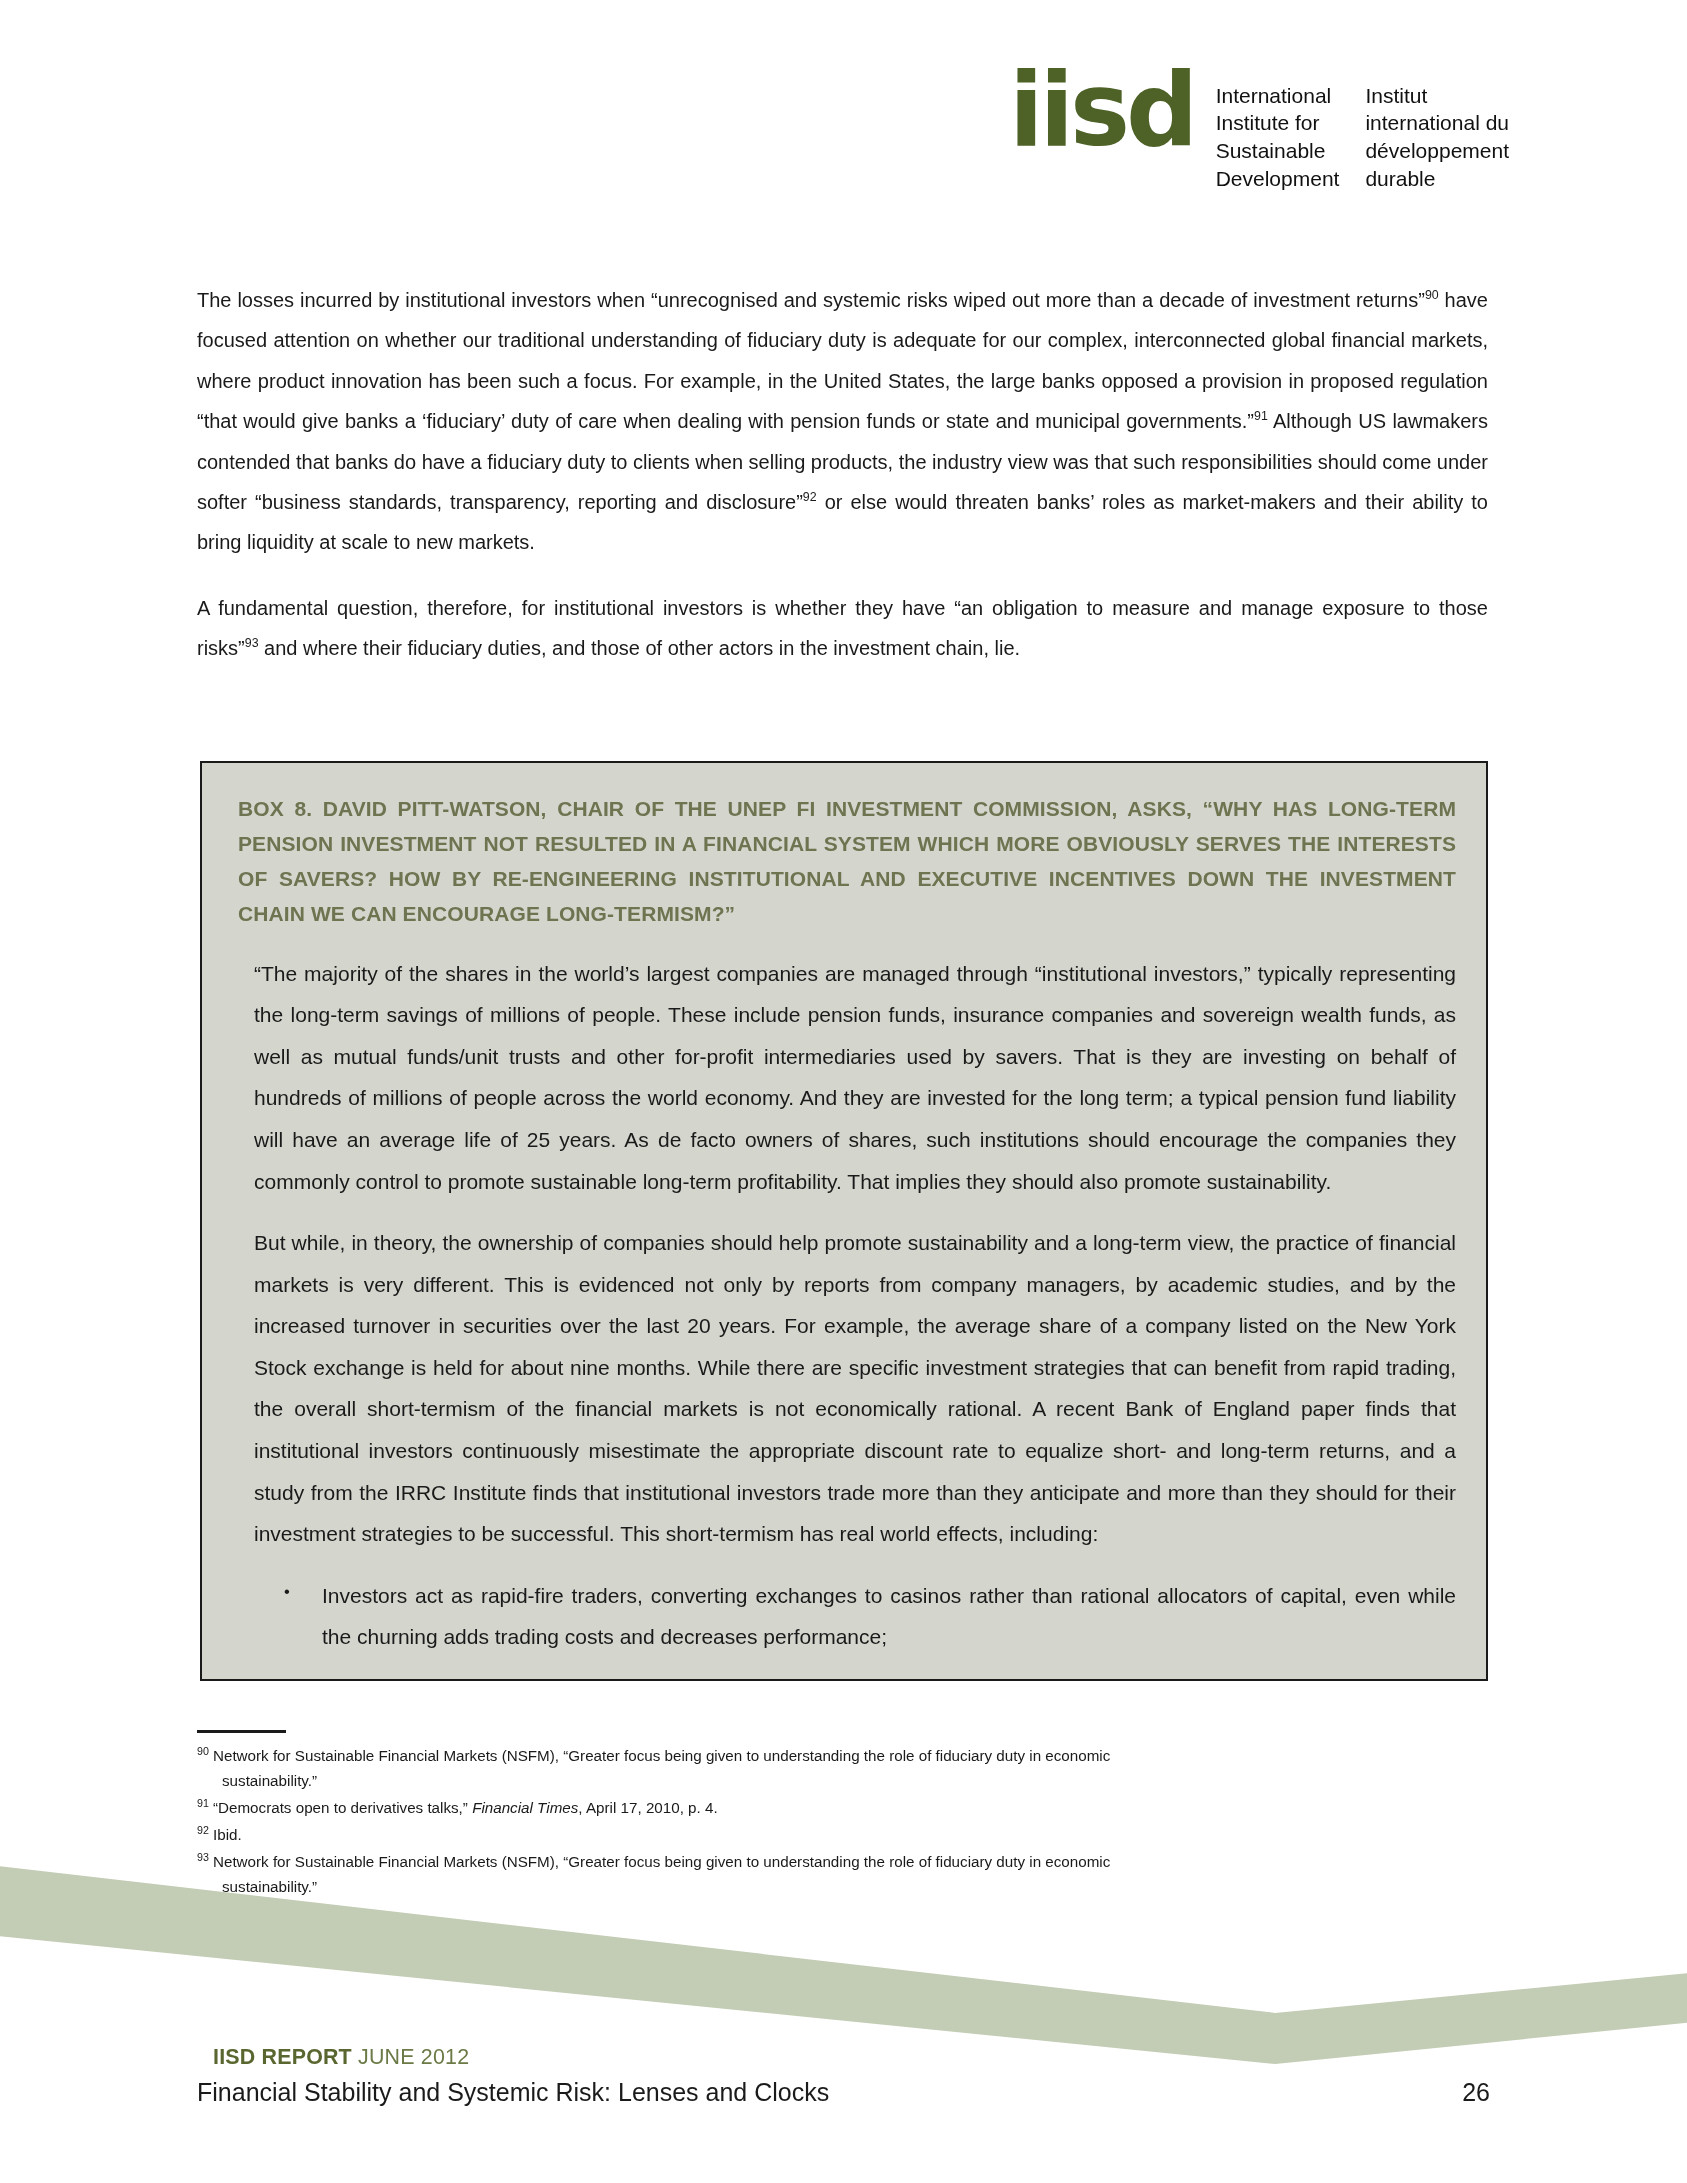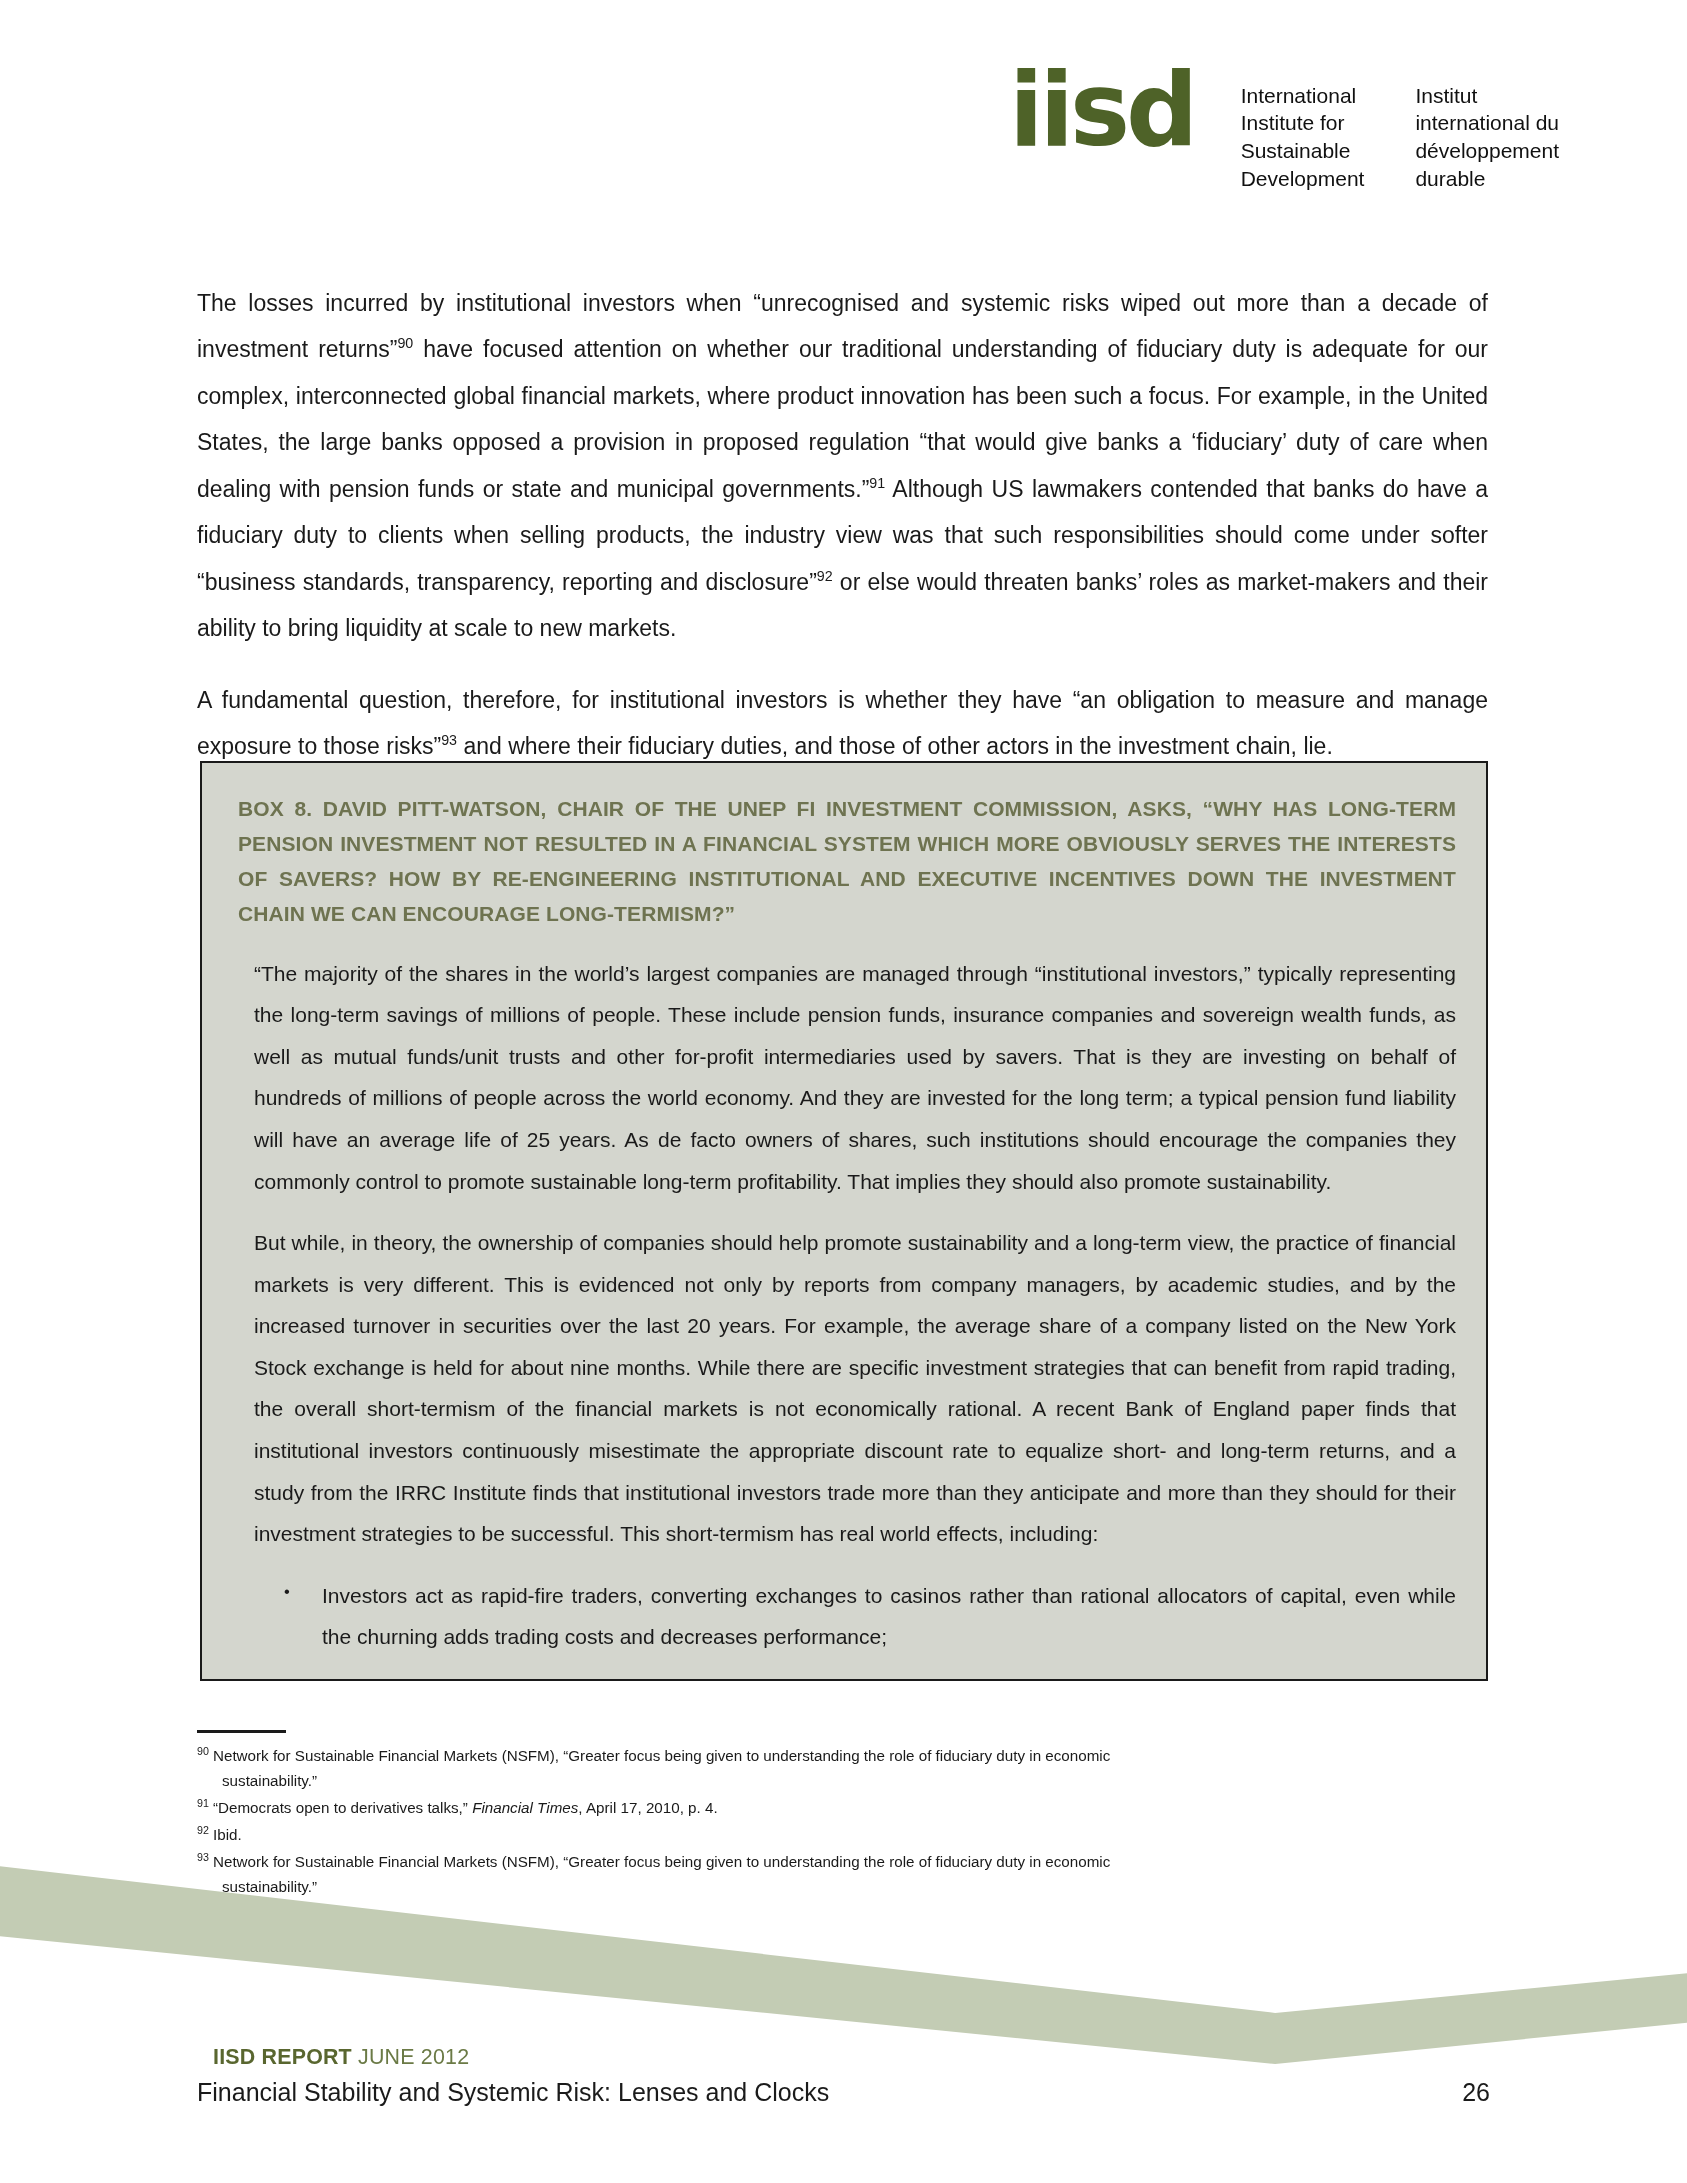--- a/index.html
+++ b/index.html
@@ -45,32 +45,32 @@
     gap: 26px;
     padding-top: 11.5px;
   }
   .logo-col {
     font-size: 21px;
     line-height: 1.33;
     color: #111111;
     white-space: nowrap;
     font-family: "Liberation Sans", sans-serif;
   }
-  .logo-col div { display: block; margin-left: 25px; }
+  .logo-col div { display: block; }
 
   
   .content {
     position: absolute;
     left: 197px;
     top: 280px;
     width: 1291px;
   }
   p.body {
     margin: 0 0 25px 0;
-    font-size: 23px;
+    font-size: 20px;
     line-height: 2.02;
     text-align: justify;
     color: #1a1a1a;
   }
   sup {
     font-size: 0.62em;
     vertical-align: super;
     line-height: 0;
   }
 

